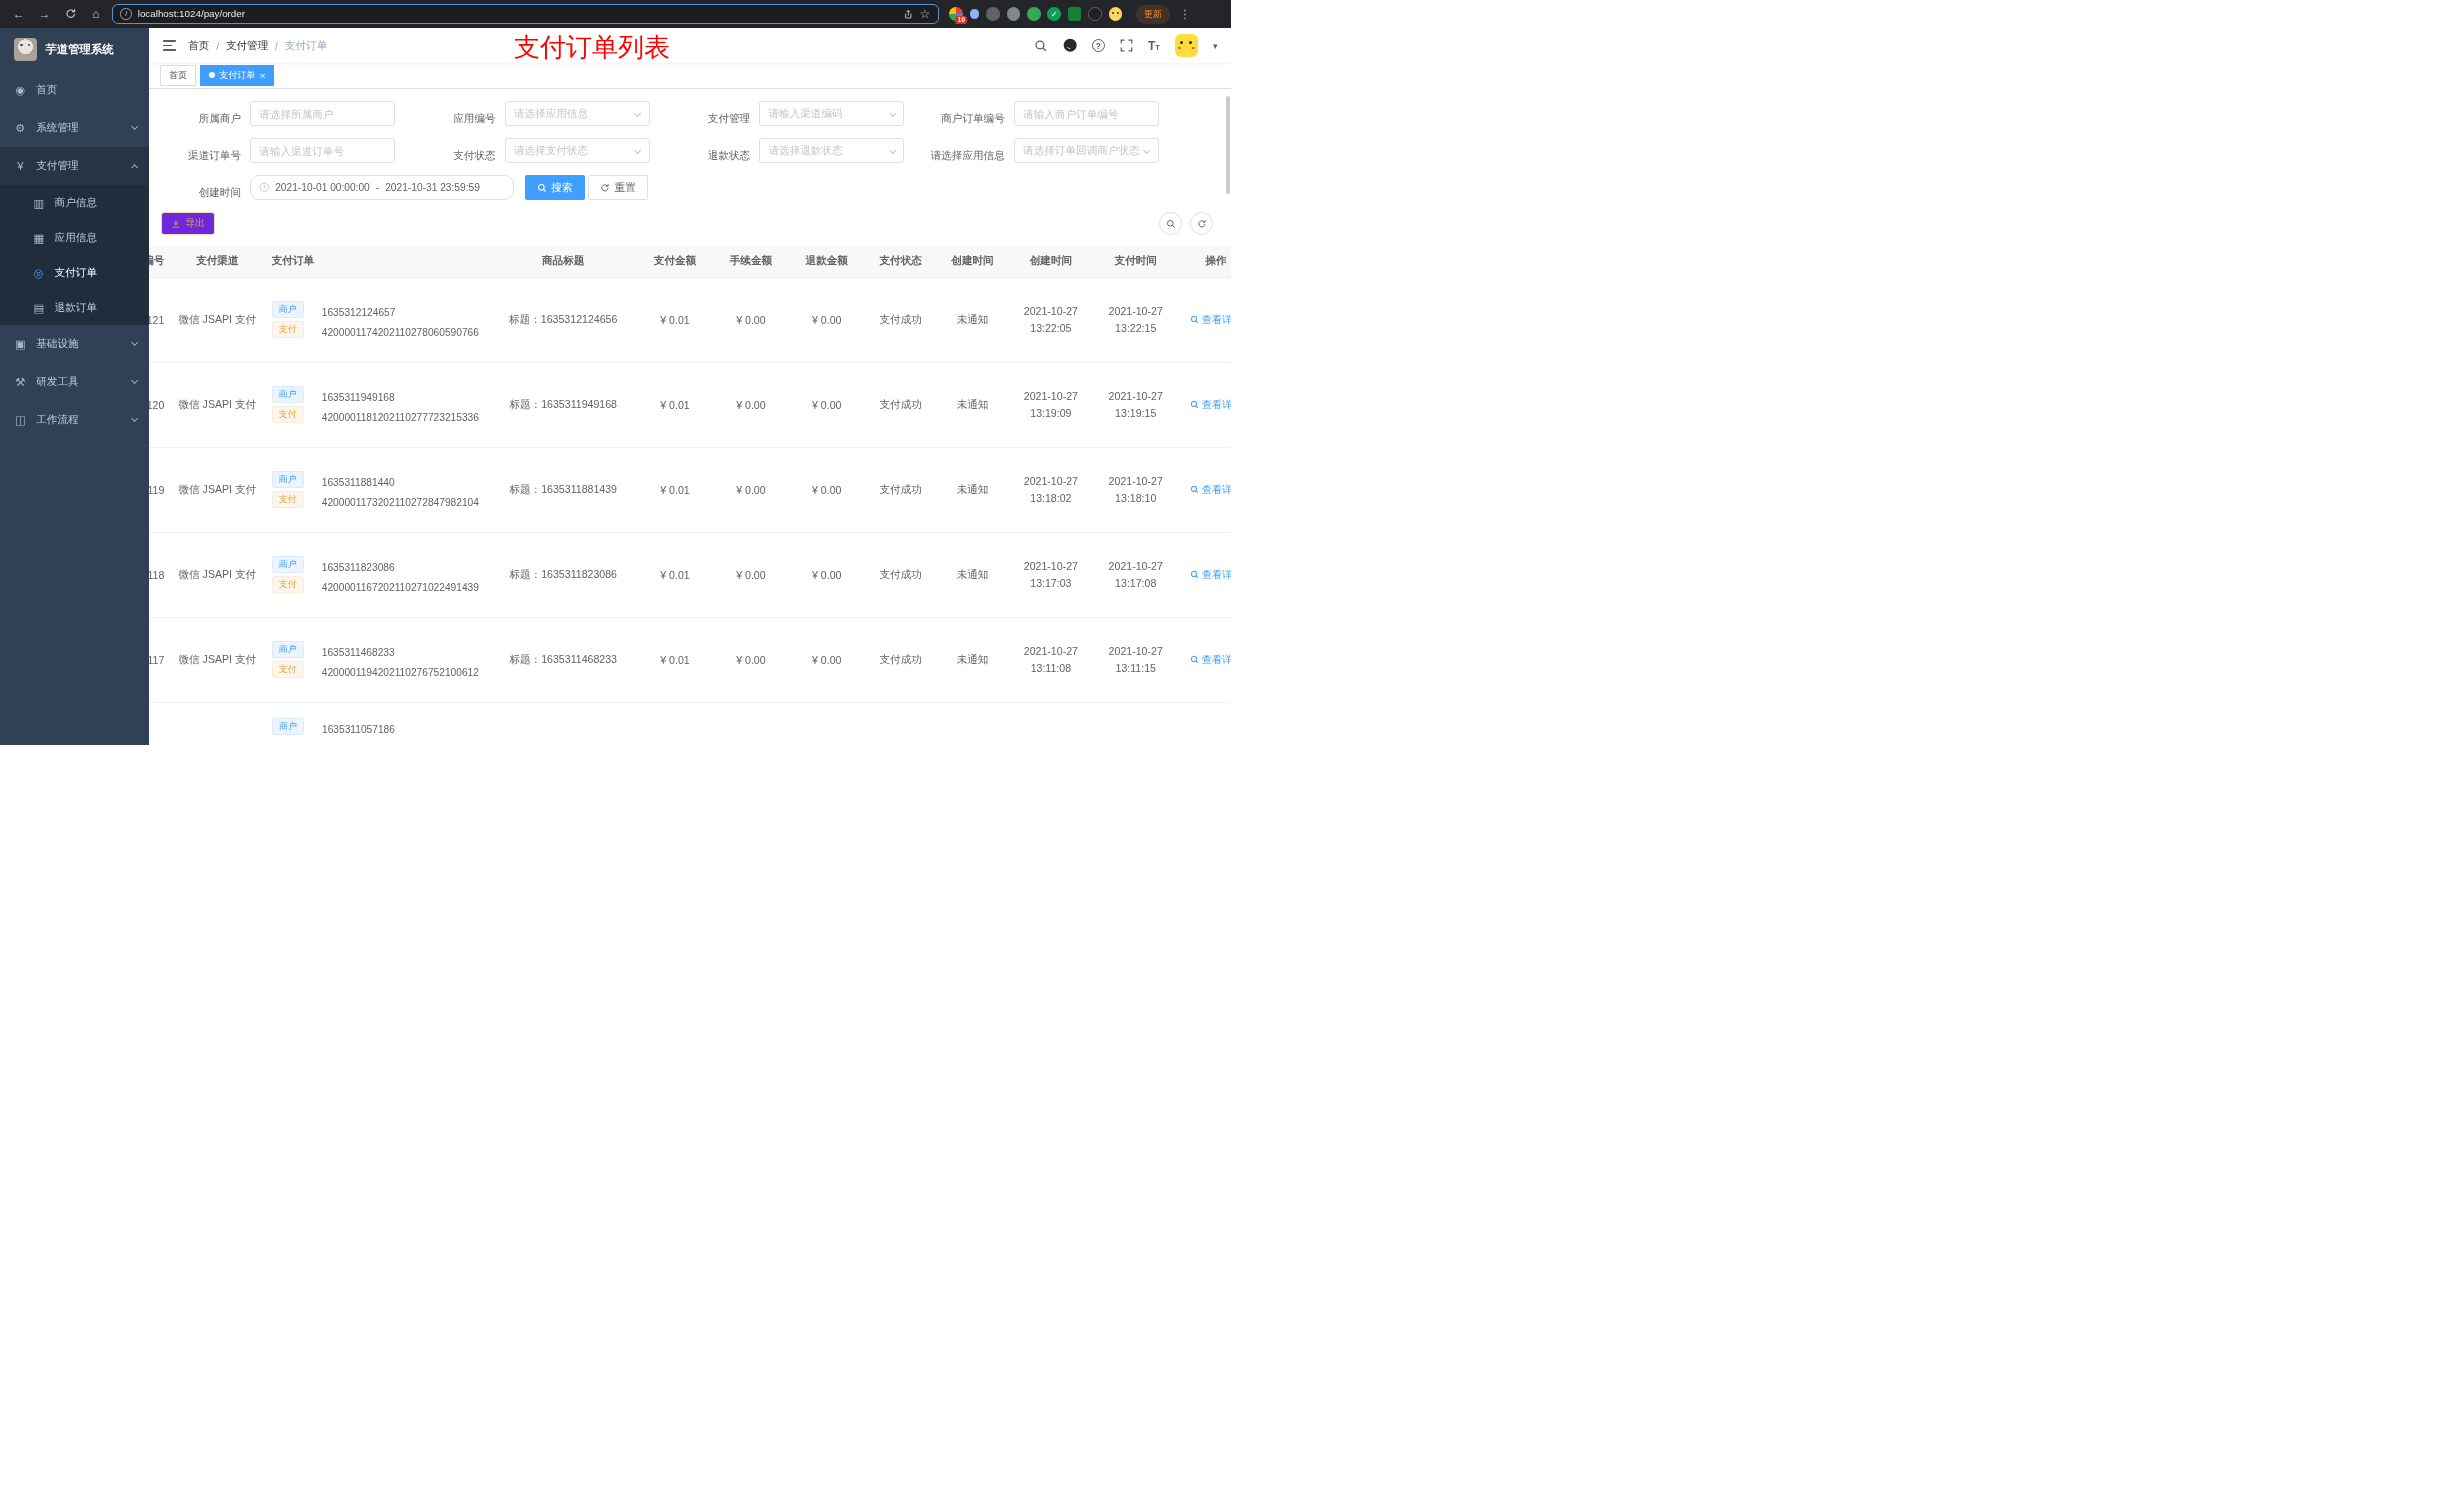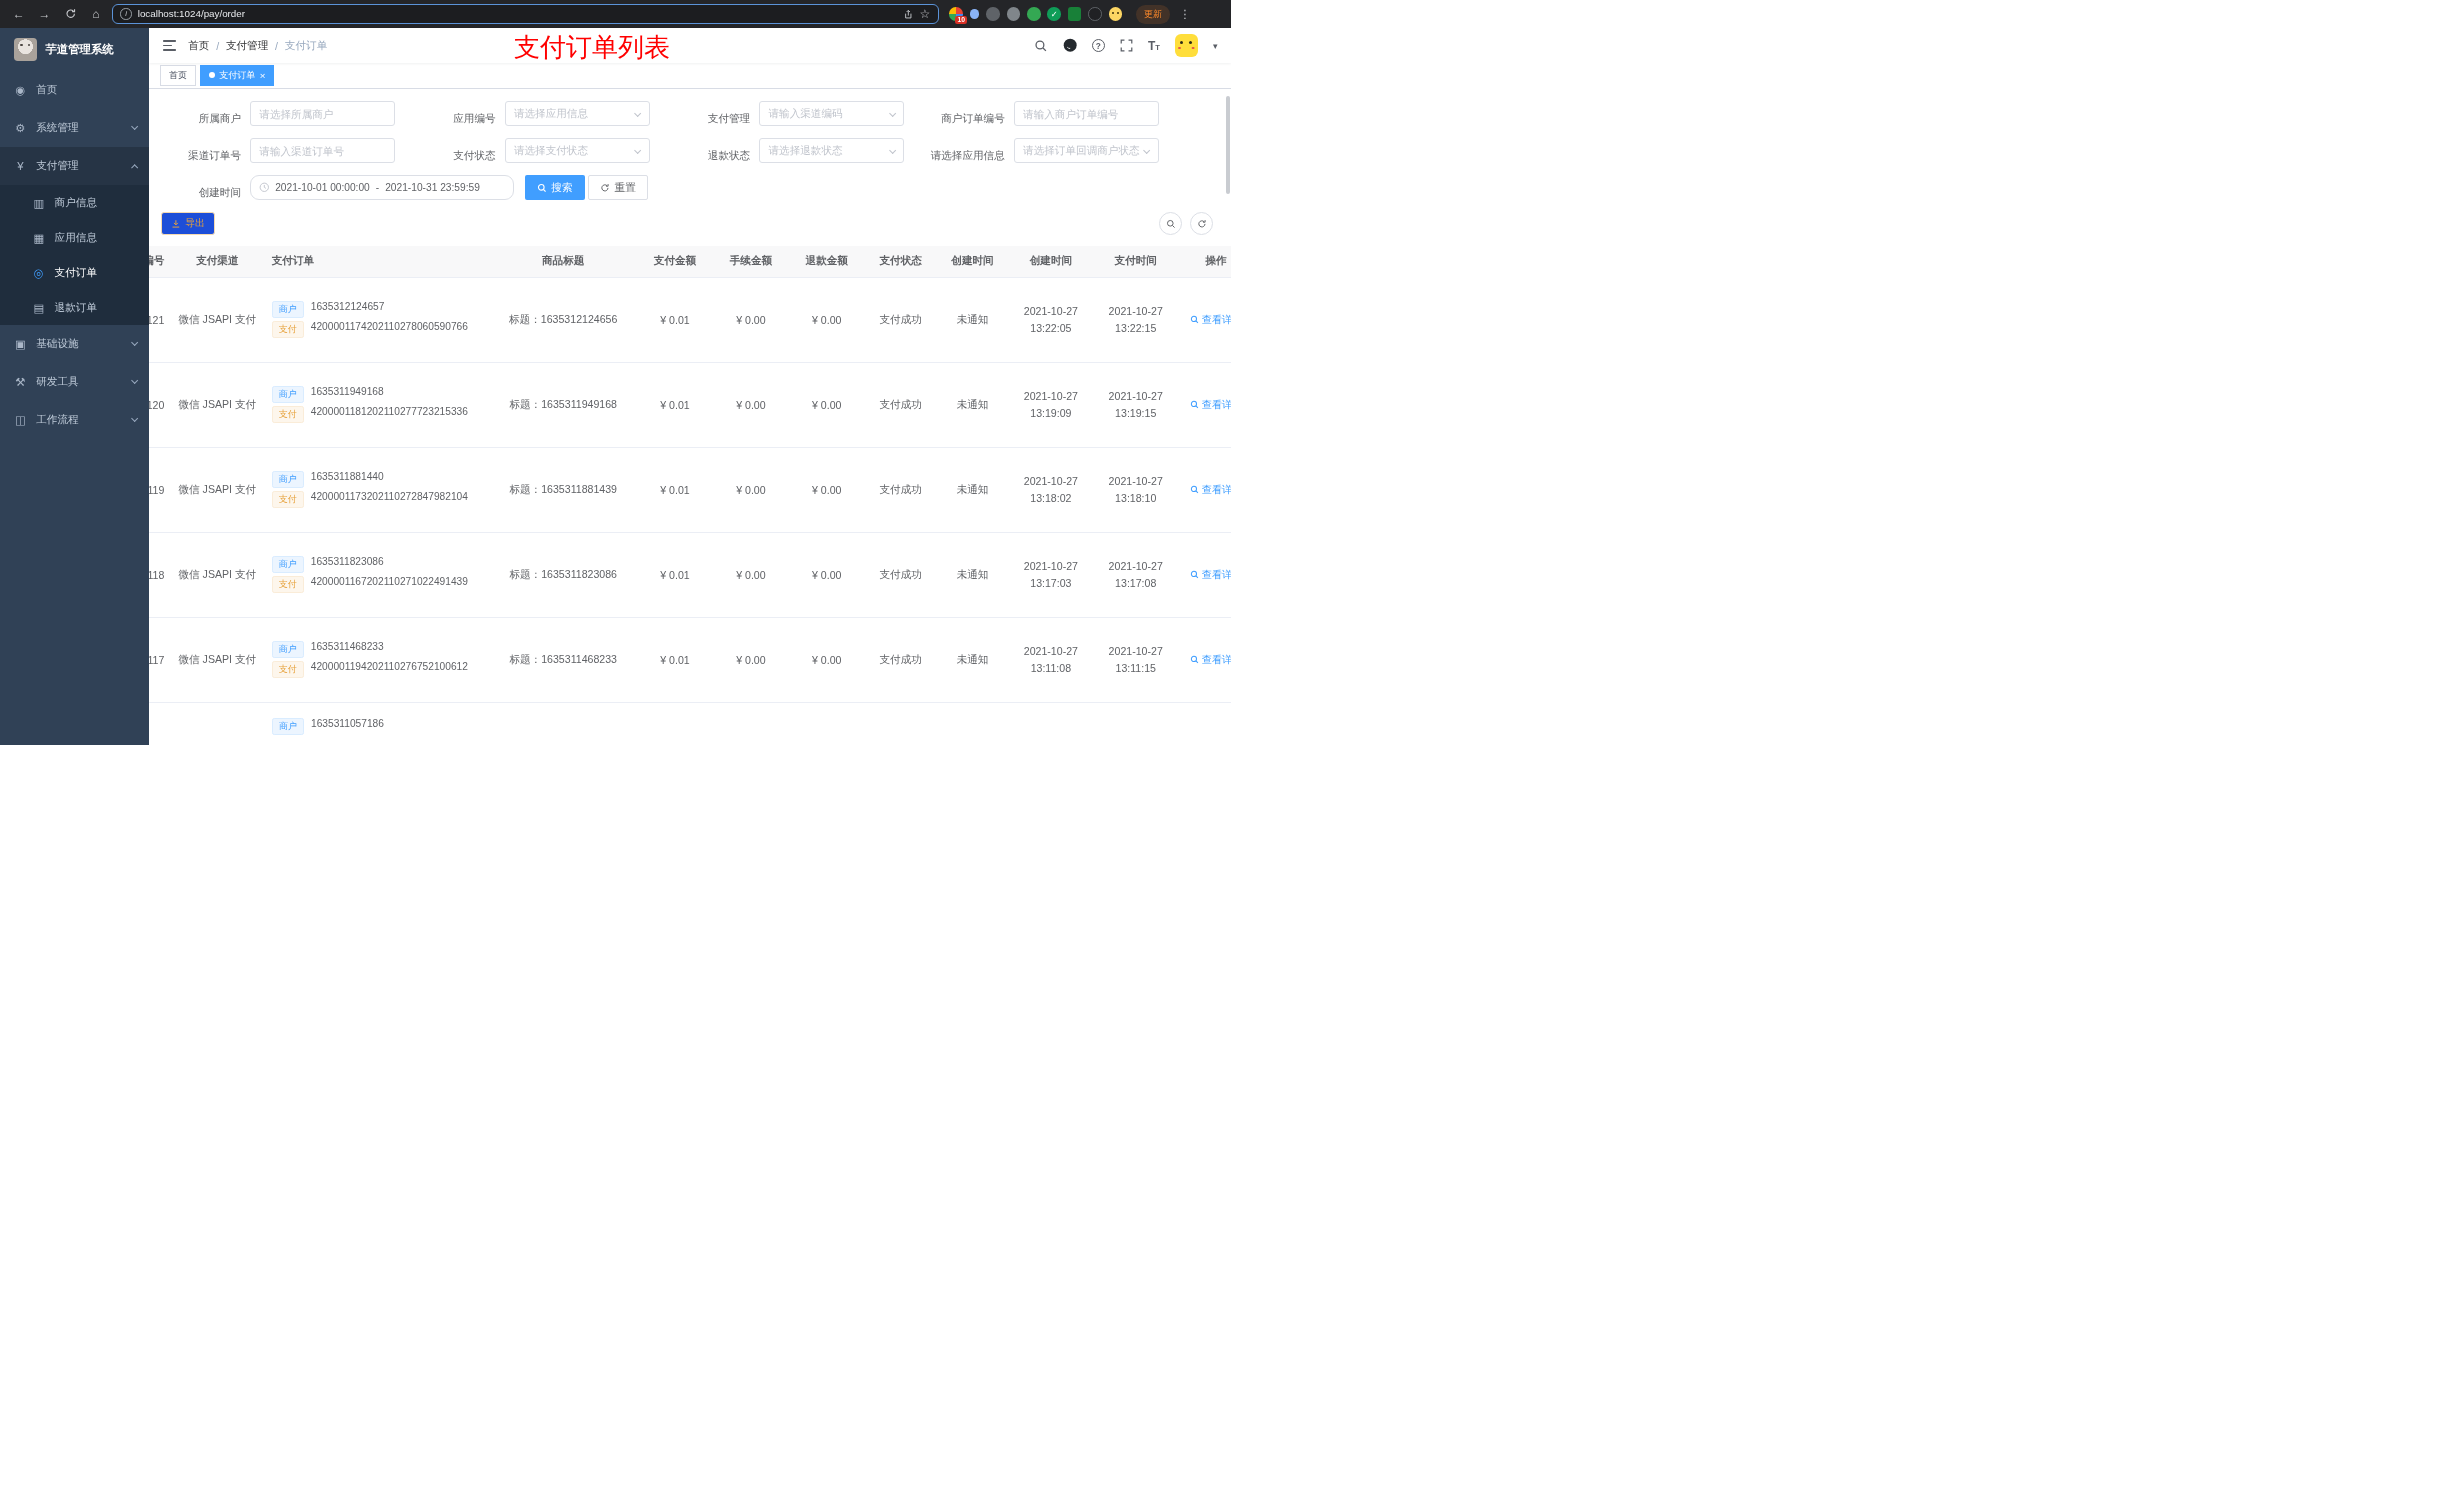--- a/index.html
+++ b/index.html
@@ -81,40 +81,40 @@
   input.ctl::placeholder{color:#c0c4cc}
   .ctl .ph{flex:1;white-space:nowrap;overflow:hidden}
   .ctl .chev{margin:0 0 0 auto;border-color:#c0c4cc;flex:0 0 auto}
   .date-ctl{width:264px;height:25px;border:0.8px solid #dcdfe6;border-radius:9px;display:flex;align-items:center;gap:6px;padding:0 7.6px;font-size:10.2px;color:#606266;cursor:pointer;white-space:nowrap}
   .btn{height:25px;border-radius:2px;display:inline-flex;align-items:center;gap:4.5px;font-size:10.6px;padding:0 11.4px;cursor:pointer;border:0.8px solid transparent;white-space:nowrap}
   .btn-search{background:#409eff;color:#fff;margin-left:10.6px}
   .btn-reset{background:#fff;border-color:#dcdfe6;color:#606266;margin-left:3px}
 
   
   .toolbar-row{display:flex;align-items:center;justify-content:space-between;margin:1.5px 0 10.6px}
-  .btn-export{height:23px;padding:0 9px;border:0.8px solid #f5dab1;background:#1d4ed8;color:#e6a23c;border-radius:3px;display:inline-flex;align-items:center;gap:4.5px;font-size:9.8px;cursor:pointer}
+  .btn-export{height:23px;padding:0 9px;border:0.8px solid #f5dab1;background:#6d28d9;color:#e6a23c;border-radius:3px;display:inline-flex;align-items:center;gap:4.5px;font-size:9.8px;cursor:pointer}
   .mini-group{display:flex;gap:7.6px;margin-right:6px}
   .mini-btn{width:23px;height:23px;border:0.8px solid #dcdfe6;border-radius:50%;display:flex;align-items:center;justify-content:center;color:#606266;cursor:pointer;background:#fff}
 
   
   .table-wrap{margin:0 -12px 0 -42px;overflow:hidden}
   .tbl{width:1135px}
   .thead,.tr{display:flex;align-items:center;border-bottom:0.8px solid #ebeef5}
   .thead{background:#f8f8f9;height:32px;font-weight:bold;color:#606266;font-size:10.6px}
   .tr{height:85px;font-size:10.6px;color:#606266}
   .th,.td{text-align:center;padding:0 4.5px;overflow:hidden;white-space:nowrap}
   .c1{width:53px;text-align:right;padding-right:7.6px}
   .c2{width:91px}
   .c3{width:227px;text-align:left;padding-left:9px}
   .c4{width:148px}
   .c5,.c6,.c7{width:76px}
   .c8,.c9{width:72px}
   .c10,.c11{width:85px}
   .c12{width:76px}
-  .order-line{display:flex;align-items:flex-start;gap:7px;margin:3.8px 0}
+  .order-line{display:flex;align-items:flex-end;gap:18px;margin:3.8px 0}
   .tag{display:inline-block;height:16.7px;line-height:15px;padding:0 6px;font-size:9px;border-radius:2.3px;border:0.8px solid}
   .tag-blue{color:#409eff;background:#ecf5ff;border-color:#d9ecff}
   .tag-warn{color:#e6a23c;background:#fdf6ec;border-color:#faecd8}
   .num{font-size:10.2px;color:#606266}
   .time-cell div{line-height:1.6}
   .link{color:#409eff;font-size:10.2px;display:inline-flex;align-items:center;gap:3px;cursor:pointer;text-decoration:none}
   .tr.partial{align-items:flex-start;border-bottom:none}
   .tr.partial .c3{padding-top:12px}
   .scrollbar-thumb{position:absolute;right:0.8px;top:68px;width:4.5px;height:98px;border-radius:2.3px;background:#c9ccd1;z-index:5}
 </style>

